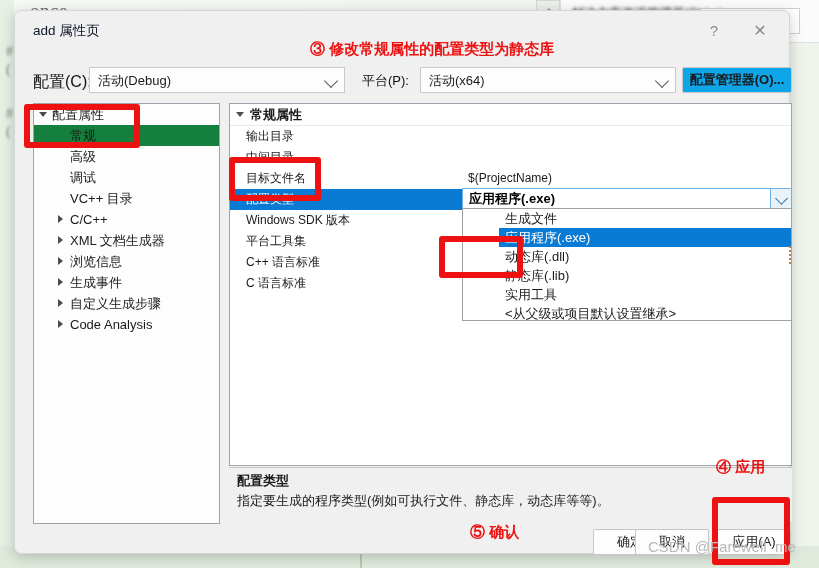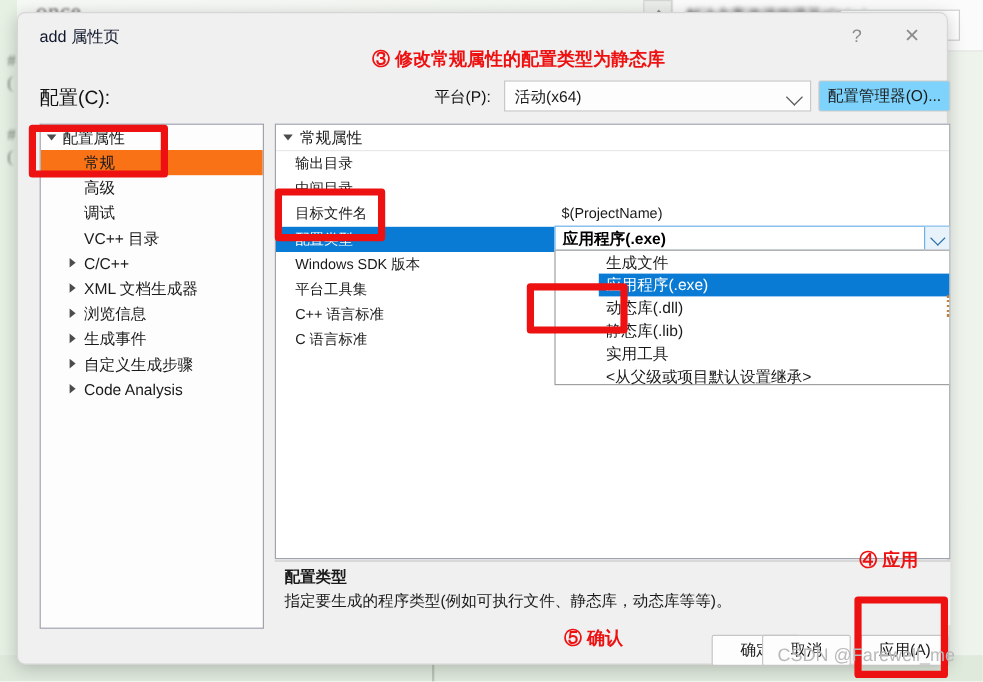--- a/index.html
+++ b/index.html
@@ -159,28 +159,29 @@
   .combo-arrow {
     position: absolute; right: 8px; top: 8px;
     width: 9px; height: 9px;
     border-right: 1.6px solid #5a5a5a;
     border-bottom: 1.6px solid #5a5a5a;
     transform: rotate(45deg);
   }
   #config-manager-btn {
     position: absolute; left: 667px; top: 56px;
     width: 110px; height: 26px;
-    background: #7dd3fc;
+    background: #0ea5e9;
     border: 1px solid #c9c9c9;
     border-radius: 2px;
     box-sizing: border-box;
     font-size: 13px;
     text-align: center;
     line-height: 24px;
     cursor: default;
+    font-weight: bold;
   }
 
   
   #tree-panel {
     position: absolute;
     left: 18px; top: 92px;
     width: 187px; height: 421px;
     background: #fdfdfd;
     border: 1px solid #9fa3ad;
     box-sizing: border-box;
@@ -207,39 +208,39 @@
     border-left: 4px solid transparent;
     border-right: 4px solid transparent;
     border-top: 5px solid #4c4c4c;
     border-bottom: none;
   }
   .tree-item .lbl { position: absolute; }
   .tree-item.lv0 .lbl { left: 18px; }
   .tree-item.lv1 .lbl { left: 36px; }
   .tree-item.lv1 .tw  { left: 24px; }
   .tree-item.selected {
-    background: #f97316;
+    background: #15803d;
     padding-left: 12px;
   }
 
   
   #grid-panel {
     position: absolute;
     left: 214px; top: 92px;
     width: 563px; height: 363px;
     background: #ffffff;
     border: 1px solid #9fa3ad;
     box-sizing: border-box;
     overflow: hidden;
   }
   #grid-header {
     position: relative;
     height: 21px;
     line-height: 21px;
-    font-weight: normal;
+    font-weight: bold;
     font-size: 13px;
     border-bottom: 1px solid #e8e8e8;
   }
   #grid-header .hdr-tw {
     position: absolute; left: 6px; top: 8px;
     width: 0; height: 0;
     border-left: 4px solid transparent;
     border-right: 4px solid transparent;
     border-top: 5px solid #4c4c4c;
   }
@@ -407,20 +408,24 @@
 
 <div id="dialog">
 
   <div id="dialog-titlebar">
     <div id="dialog-title">add 属性页</div>
     <div class="titlebar-btn" id="help-btn">?</div>
     <div class="titlebar-btn" id="close-btn">✕</div>
   </div>
 
   <div id="config-label">配置(C):</div>
+  <div id="config-combo">
+    <span class="combo-text">活动(Debug)</span>
+    <span class="combo-arrow"></span>
+  </div>
 
   <div id="platform-label">平台(P):</div>
   <div id="platform-combo">
     <span class="combo-text">活动(x64)</span>
     <span class="combo-arrow"></span>
   </div>
 
   <div id="config-manager-btn">配置管理器(O)...</div>
 
   <div id="tree-panel">

